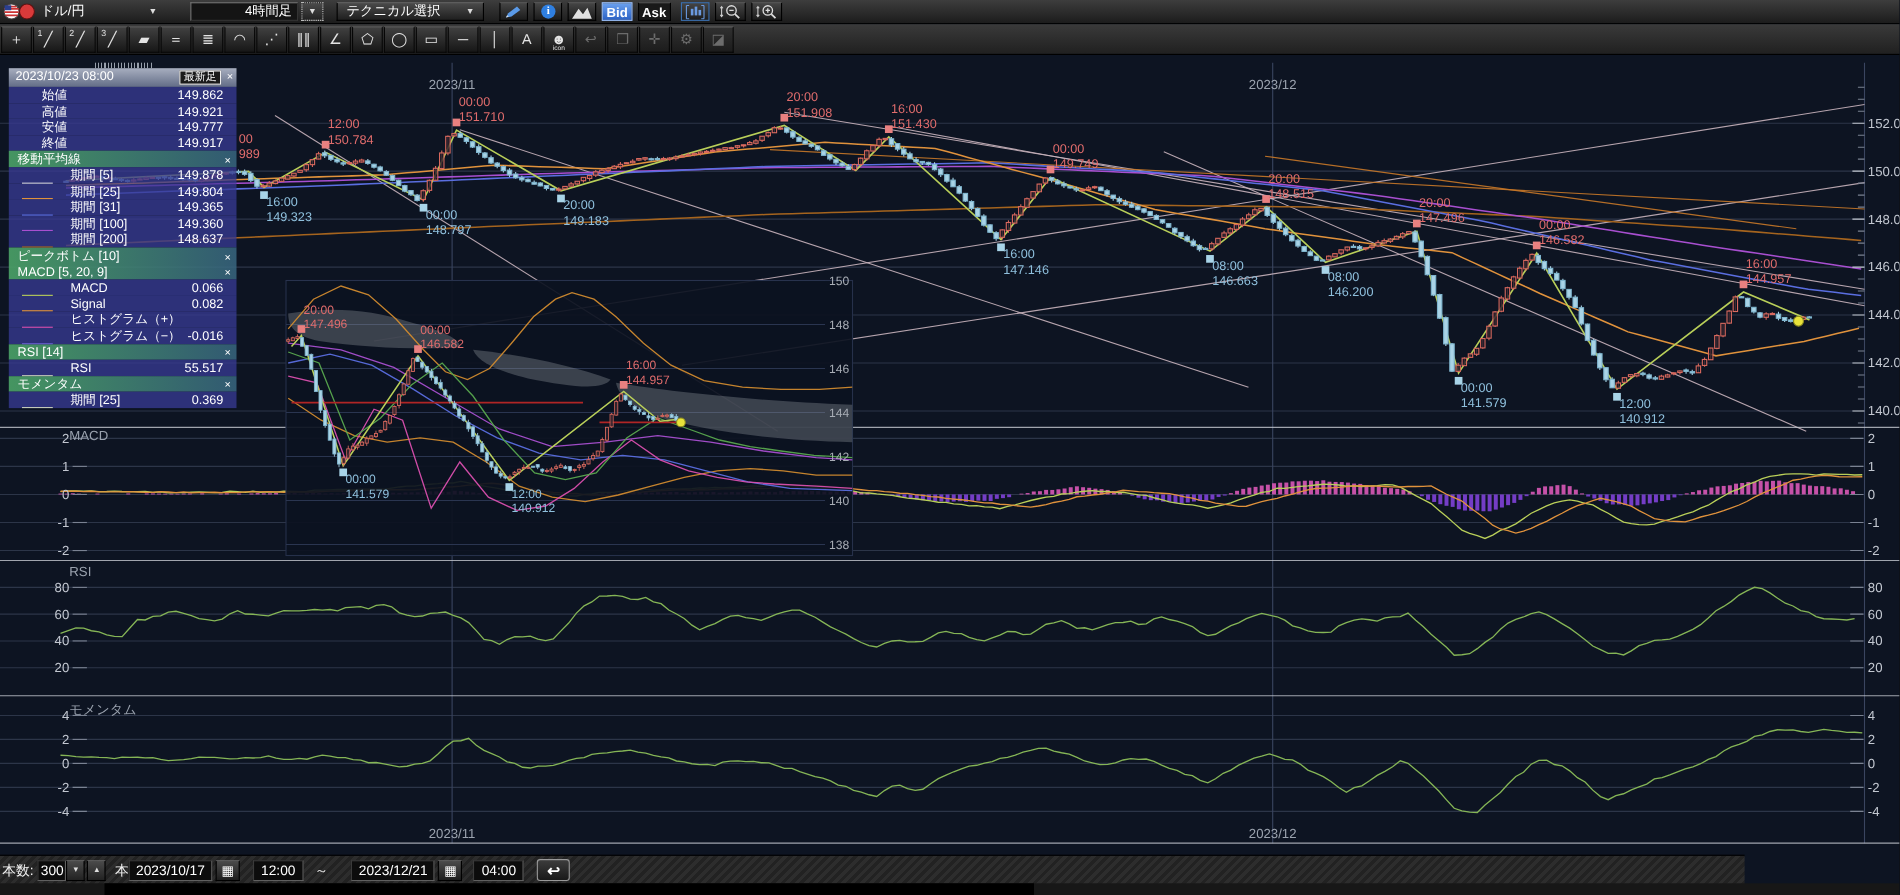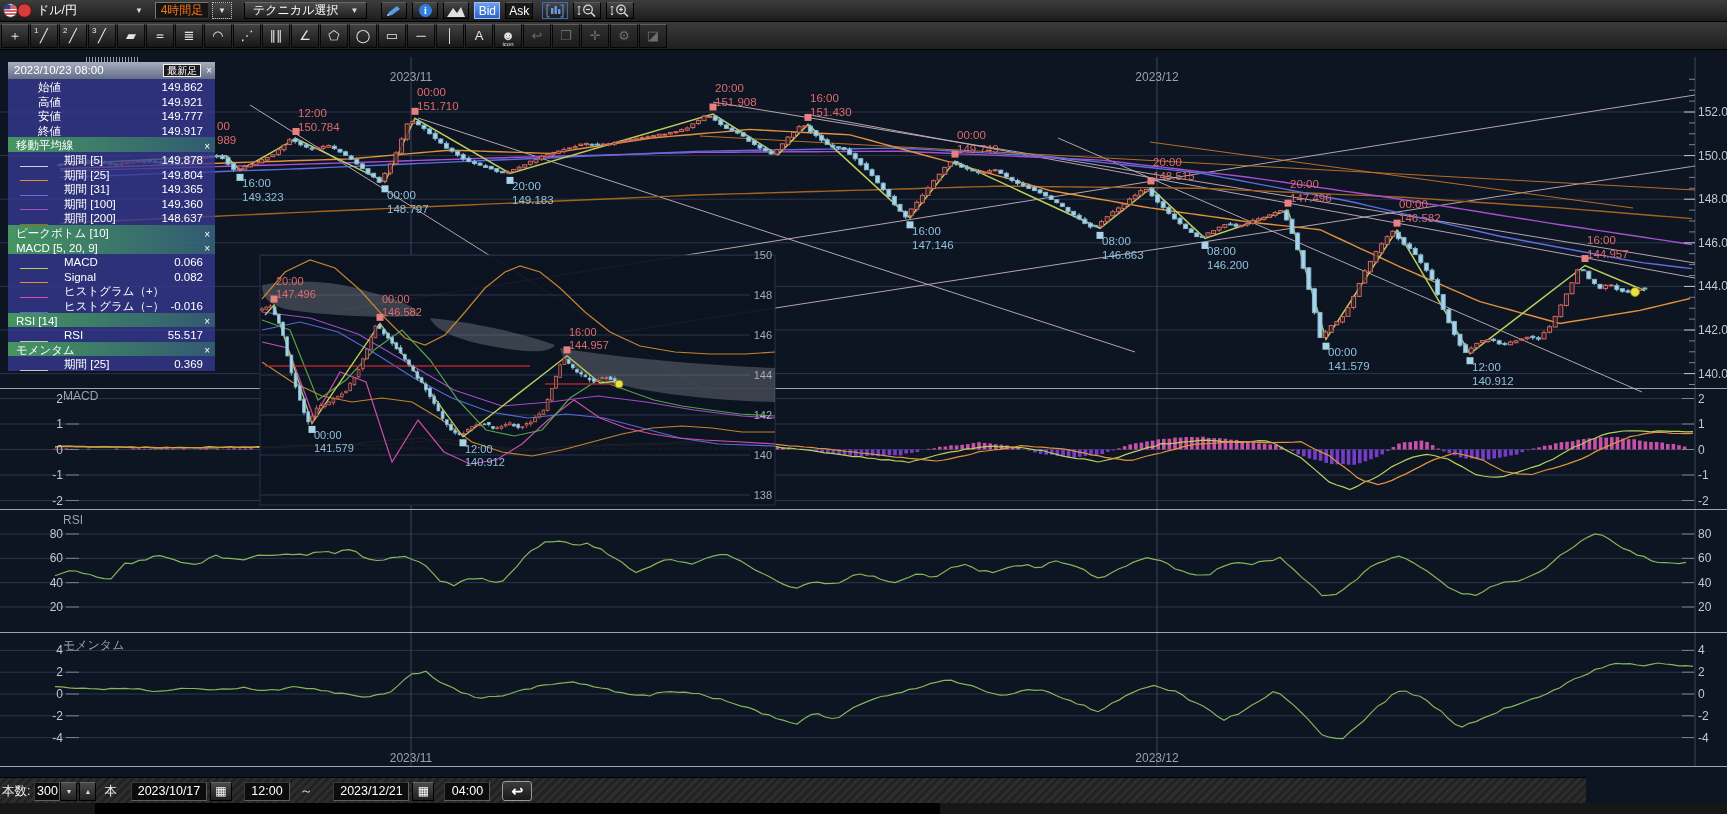--- a/index.html
+++ b/index.html
@@ -8,34 +8,34 @@
   svg text{font-family:"Liberation Sans","DejaVu Sans",sans-serif;}
   #chartsvg{position:absolute;left:0;top:0;z-index:1;}
 
   
   .tb-top{position:absolute;left:0;top:0;width:1727px;height:21px;z-index:6;
           background:linear-gradient(#3d3d3d,#1c1c1c);border-bottom:1px solid #000;
           display:flex;align-items:center;font-size:12px;}
   .pairbox{display:flex;align-items:center;width:146px;height:100%;padding-left:3px;gap:3px;cursor:pointer;}
   .pairbox .lbl{color:#fff;margin-left:2px;}
   .dd{color:#ddd;font-size:8px;margin-left:auto;margin-right:6px;}
-  .tfbox{width:52px;height:15px;line-height:15px;text-align:center;background:#141414;color:#f97316;
-         border:1px solid #777;border-right-color:#333;border-bottom-color:#333;margin-left:6px;}
+  .tfbox{width:52px;height:15px;line-height:15px;text-align:center;background:#141414;color:#ffffff;
+         border:1px solid #777;border-right-color:#333;border-bottom-color:#333;margin-left:24px;padding-left:44px;}
   .tfdrop{width:20px;height:17px;background:linear-gradient(#4a4a4a,#222);border:1px dotted #bbb;
           color:#ddd;font-size:8px;margin-left:3px;cursor:pointer;padding:0;}
   .techbtn{height:17px;margin-left:12px;padding:0 8px;background:linear-gradient(#4a4a4a,#1f1f1f);
            border:1px solid #000;border-top-color:#666;color:#fff;font-size:12px;display:flex;
-           align-items:center;gap:12px;cursor:pointer;}
+           align-items:center;gap:23px;cursor:pointer;}
   .iconbtn{height:17px;min-width:26px;margin-left:5px;background:linear-gradient(#454545,#1b1b1b);
            border:1px solid #000;border-top-color:#5a5a5a;display:flex;align-items:center;
            justify-content:center;cursor:pointer;padding:0 2px;}
   .infoi{width:13px;height:13px;border-radius:50%;background:#2f7fe0;color:#fff;font-weight:bold;
          font-size:10px;line-height:13px;text-align:center;display:block;font-family:"Liberation Serif",serif;}
   .bidbtn{height:17px;min-width:26px;margin-left:5px;border:1px solid #000;color:#fff;font-size:12px;
-          background:#191919;border-top-color:#555;cursor:pointer;padding:0 3px;}
+          background:#191919;border-top-color:#555;cursor:pointer;padding:0 3px;font-weight:bold;}
   .bidbtn.active{background:linear-gradient(#6aa0ef,#2c62c4);border:1px solid #9cc2ff;}
 
   
   .tb-draw{position:absolute;left:0;top:22px;width:1727px;height:27px;z-index:6;
            background:linear-gradient(#3a3a3a,#202020);border-bottom:1px solid #000;
            display:flex;align-items:center;gap:1px;padding-left:1px;}
   .dbtn{width:28px;height:24px;background:linear-gradient(#404040,#171717);border:1px solid #060606;
         border-top-color:#5f5f5f;color:#e4e4e4;font-size:13px;display:flex;align-items:center;
         justify-content:center;cursor:pointer;position:relative;padding:0;}
   .dbtn.dis{color:#6c6c6c;background:linear-gradient(#303030,#1c1c1c);}
@@ -1587,21 +1587,21 @@
         </div>
       </div>
   </div>
 
   <div class="tb-bot">
     <span style="margin-left:2px">本数:</span>
     <span class="binput" style="width:24px;margin-left:4px">300</span>
     <button class="spin">▼</button>
     <button class="spin" style="margin-left:2px">▲</button>
     <span style="margin-left:8px">本</span>
-    <span class="binput" style="width:74px;margin-left:14px">2023/10/17</span>
+    <span class="binput" style="width:74px;">2023/10/17</span>
     <button class="calbtn" style="margin-left:3px"><span>▦</span></button>
     <span class="binput" style="width:44px;margin-left:12px">12:00</span>
     <span style="margin-left:10px">～</span>
     <span class="binput" style="width:74px;margin-left:21px">2023/12/21</span>
     <button class="calbtn" style="margin-left:3px"><span>▦</span></button>
     <span class="binput" style="width:44px;margin-left:10px">04:00</span>
     <button class="retbtn" style="margin-left:12px"><span>↩</span></button>
   </div>
 
   <div class="sb">

